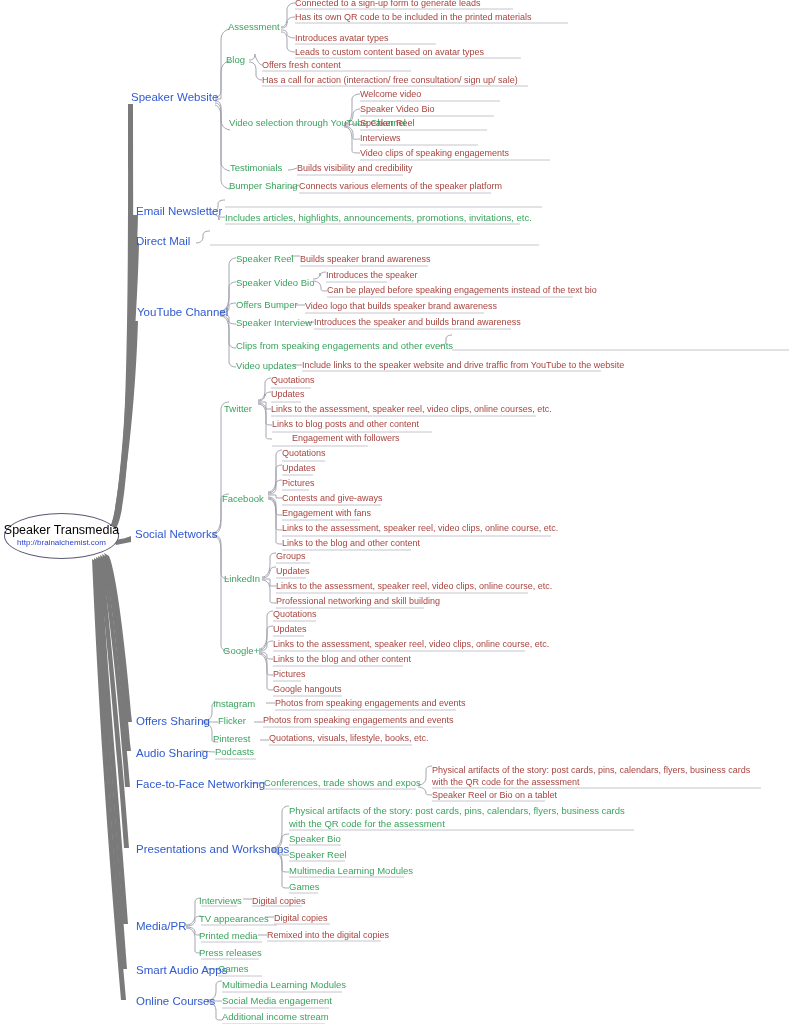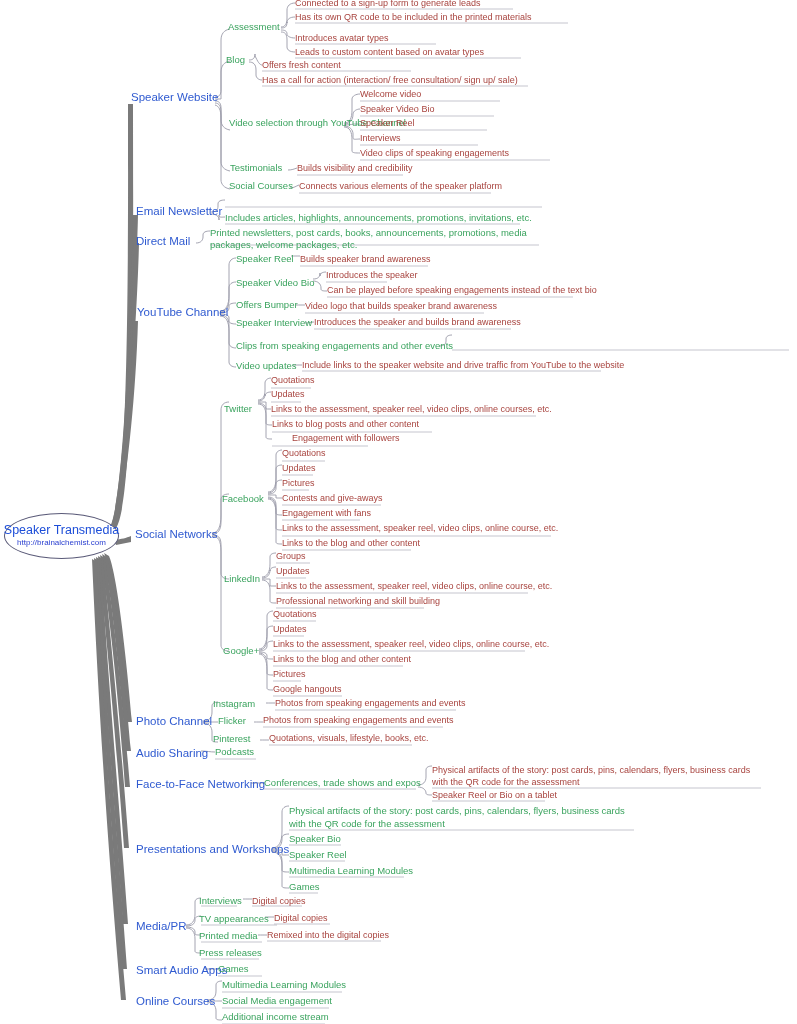--- a/index.html
+++ b/index.html
@@ -13,21 +13,21 @@
 
   .node{position:absolute;white-space:nowrap;line-height:1.1;}
 
   
   .root{
     left:4px;top:513px;width:113px;height:44px;
     border:1px solid #5a5a78;border-radius:50%;
     background:#ffffff;text-align:center;
     display:flex;flex-direction:column;align-items:center;justify-content:center;
   }
-  .root-title{font-size:12.5px;color:#1d4ed8;}
+  .root-title{font-size:12.5px;color:#000000;}
   .root-url{font-size:8px;color:#2a3fd0;margin-top:1px;}
 
   
   .l1{font-size:11.5px;color:#2f5ad0;}
   
   .l2{font-size:9.5px;color:#3aa35e;}
   
   .l3{font-size:9px;color:#a8443f;}
 
   .wrap2{white-space:normal;}
@@ -255,28 +255,27 @@
   <div class="node l2" style="left:229px;top:118px;">Video selection through YouTube Channel</div>
   <div class="node l3" style="left:360px;top:90px;">Welcome video</div>
   <div class="node l3" style="left:360px;top:105px;">Speaker Video Bio</div>
   <div class="node l3" style="left:360px;top:119px;">Speaker Reel</div>
   <div class="node l3" style="left:360px;top:134px;">Interviews</div>
   <div class="node l3" style="left:360px;top:149px;">Video clips of speaking engagements</div>
 
   <div class="node l2" style="left:230px;top:163px;">Testimonials</div>
   <div class="node l3" style="left:297px;top:164px;">Builds visibility and credibility</div>
 
-  <div class="node l2" style="left:229px;top:181px;">Social Courses</div>
+  <div class="node l2" style="left:229px;top:181px;">Bumper Sharing</div>
   <div class="node l3" style="left:299px;top:182px;">Connects various elements of the speaker platform</div>
 
   <div class="node l1" style="left:136px;top:205px;">Email Newsletter</div>
   <div class="node l2" style="left:225px;top:213px;">Includes articles, highlights, announcements, promotions, invitations, etc.</div>
 
   <div class="node l1" style="left:136px;top:235px;">Direct Mail</div>
-  <div class="node l2 wrap2" style="left:210px;top:227px;width:335px;line-height:1.3;">Printed newsletters, post cards, books, announcements, promotions, media packages, welcome packages, etc.</div>
 
   <div class="node l1" style="left:137px;top:306px;">YouTube Channel</div>
 
   <div class="node l2" style="left:236px;top:254px;">Speaker Reel</div>
   <div class="node l3" style="left:300px;top:255px;">Builds speaker brand awareness</div>
 
   <div class="node l2" style="left:236px;top:278px;">Speaker Video Bio</div>
   <div class="node l3" style="left:326px;top:271px;">Introduces the speaker</div>
   <div class="node l3" style="left:327px;top:286px;">Can be played before speaking engagements instead of the text bio</div>
 
@@ -316,21 +315,21 @@
   <div class="node l3" style="left:276px;top:597px;">Professional networking and skill building</div>
 
   <div class="node l2" style="left:223px;top:646px;">Google+</div>
   <div class="node l3" style="left:273px;top:610px;">Quotations</div>
   <div class="node l3" style="left:273px;top:625px;">Updates</div>
   <div class="node l3" style="left:273px;top:640px;">Links to the assessment, speaker reel, video clips, online course, etc.</div>
   <div class="node l3" style="left:273px;top:655px;">Links to the blog and other content</div>
   <div class="node l3" style="left:273px;top:670px;">Pictures</div>
   <div class="node l3" style="left:273px;top:685px;">Google hangouts</div>
 
-  <div class="node l1" style="left:136px;top:715px;">Photo Channel</div>
+  <div class="node l1" style="left:136px;top:715px;">Offers Sharing</div>
   <div class="node l2" style="left:213px;top:699px;">Instagram</div>
   <div class="node l3" style="left:275px;top:699px;">Photos from speaking engagements and events</div>
   <div class="node l2" style="left:218px;top:716px;">Flicker</div>
   <div class="node l3" style="left:263px;top:716px;">Photos from speaking engagements and events</div>
   <div class="node l2" style="left:213px;top:734px;">Pinterest</div>
   <div class="node l3" style="left:269px;top:734px;">Quotations, visuals, lifestyle, books, etc.</div>
 
   <div class="node l1" style="left:136px;top:747px;">Audio Sharing</div>
   <div class="node l2" style="left:215px;top:747px;">Podcasts</div>
 

